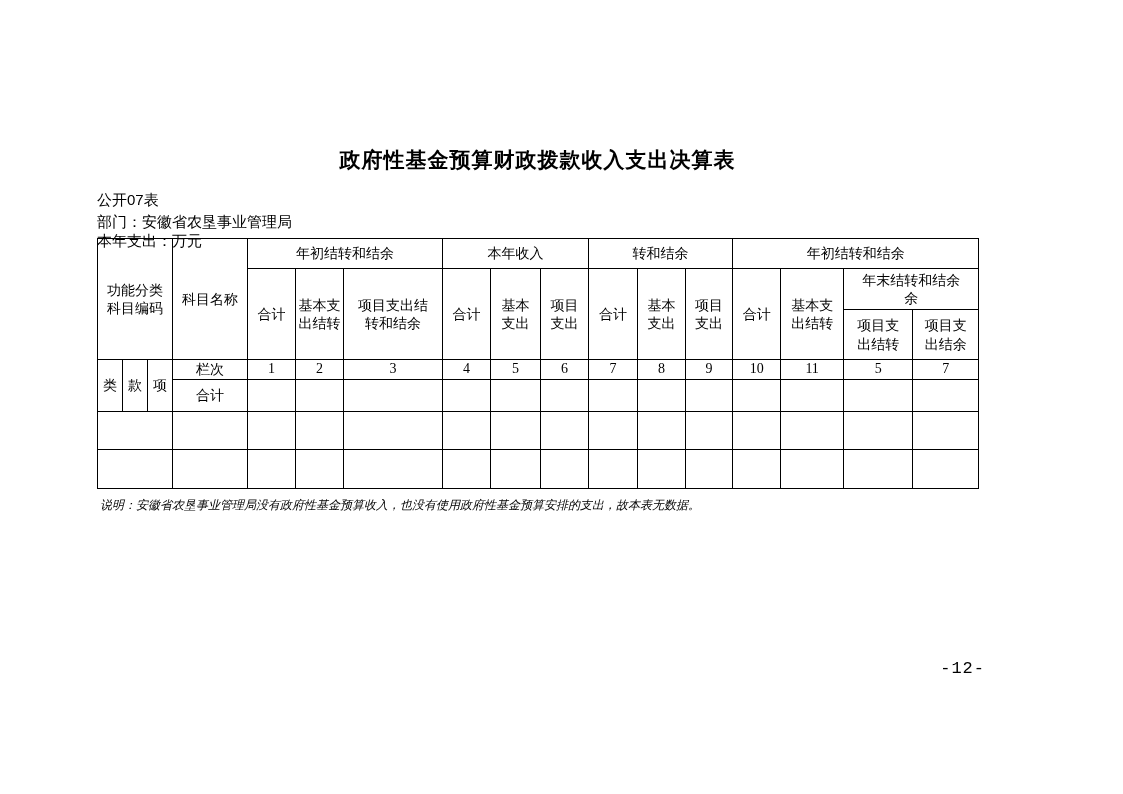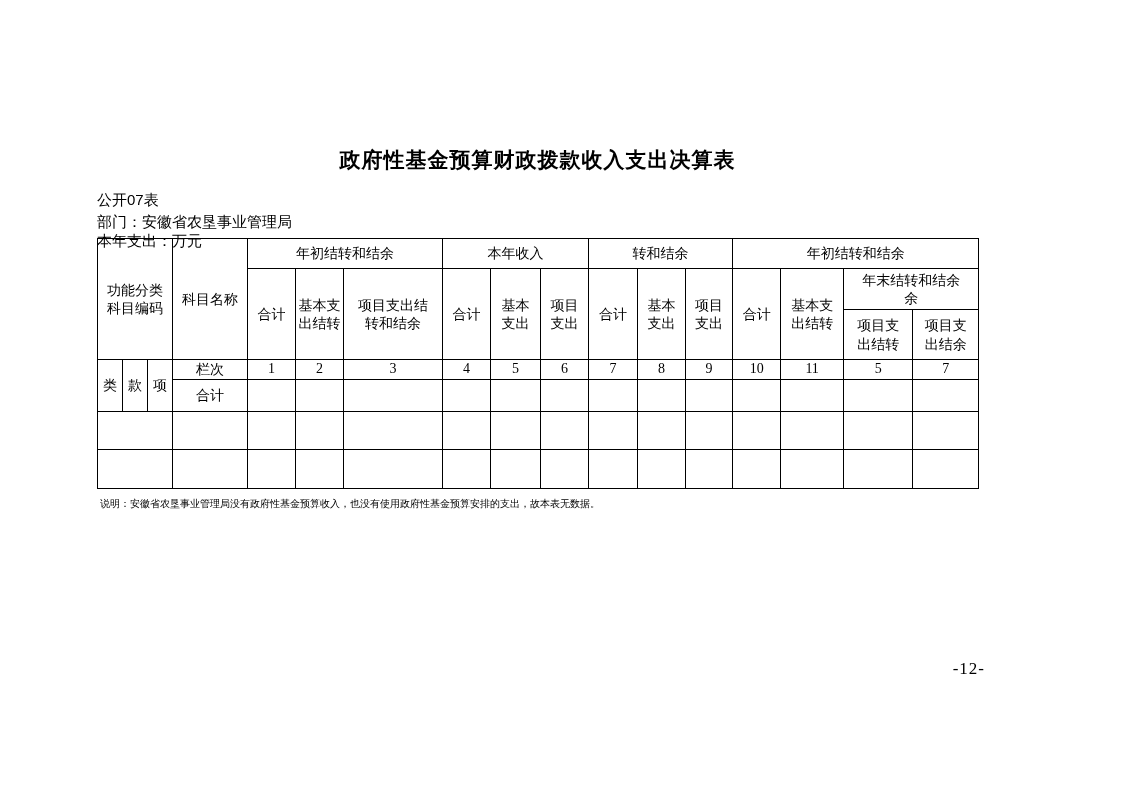--- a/index.html
+++ b/index.html
@@ -59,29 +59,30 @@
     overflow: hidden;
   }
   td.num {
     font-family: "Liberation Serif", "DejaVu Serif", serif;
     font-size: 14px;
   }
   .note {
     position: absolute;
     left: 100px; top: 497px;
     width: 900px;
-    font-size: 10px;
+    font-size: 12px;
+    font-style: italic;
   }
   .page-number {
     position: absolute;
     left: 97px; top: 659px;
     width: 888px;
     text-align: right;
     font-size: 17px;
-    font-family: Liberation Serif, serif;
+    font-family: Liberation Mono, monospace;
     letter-spacing: 1px;
   }
 </style>
 </head>
 <body>
 
 <div class="page">
 
   <div class="doc-title">政府性基金预算财政拨款收入支出决算表</div>
 

